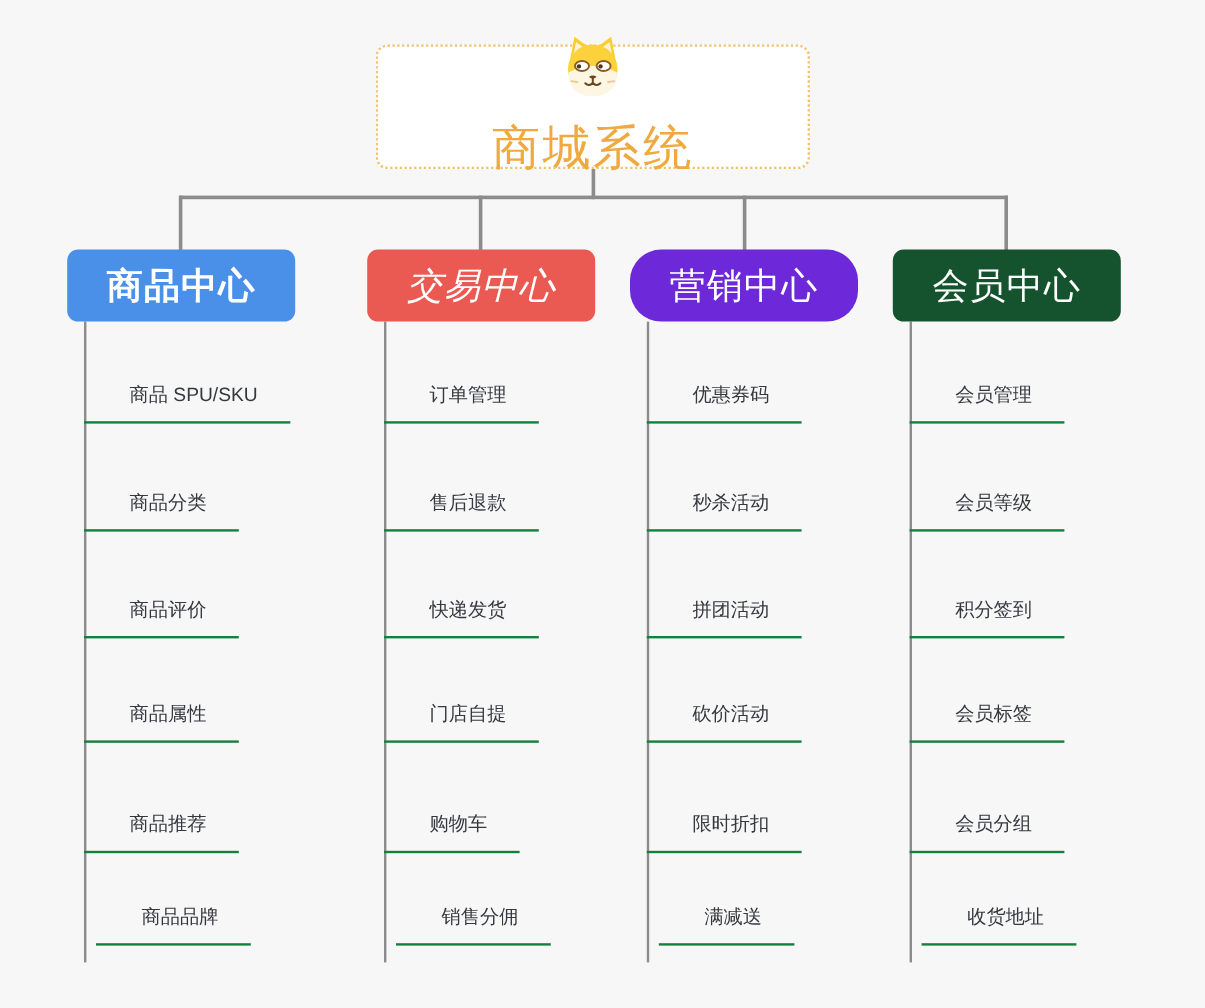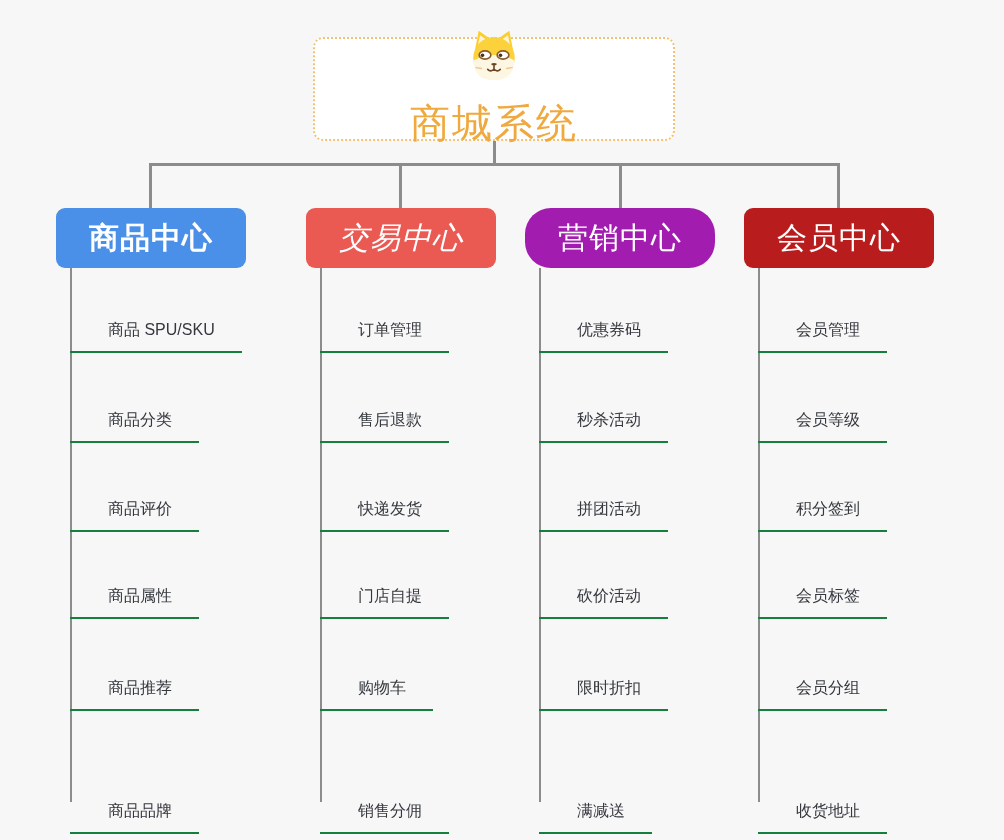--- a/index.html
+++ b/index.html
@@ -41,21 +41,21 @@
   
   .leaf{
     position:absolute;
     font-size:16px;line-height:30px;color:#35383d;
     padding:0 27px 6px 38px;
     border-bottom:2px solid #15803d;
     white-space:nowrap;
   }
   .leaf.c1{left:70px;} .leaf.c2{left:320px;} .leaf.c3{left:539px;} .leaf.c4{left:758px;}
   .leaf.r1{top:315px;} .leaf.r2{top:405px;} .leaf.r3{top:494px;}
-  .leaf.r4{top:581px;} .leaf.r5{top:673px;} .leaf.r6{top:796px;}
+  .leaf.r4{top:581px;} .leaf.r5{top:673px;} .leaf.r6{top:750px;margin-left:10px;}
 </style>
 </head>
 <body>
 
 <div id="canvas">
 
   <div class="line root-stub"></div>
   <div class="line hbar"></div>
   <div class="line stub s1"></div>
   <div class="line stub s2"></div>
@@ -80,22 +80,22 @@
       <circle cx="37.2" cy="30.4" r="2" fill="#4e3315"></circle>
       <path d="M26.5 40 Q30 37.5 33.5 40 Q30 44 26.5 40 Z" fill="#6b4423"></path>
       <path d="M30 42 L30 45 M23 46 Q26.5 49.5 30 45.5 Q33.5 49.5 37 46" fill="none" stroke="#6b4423" stroke-width="1.8" stroke-linecap="round"></path>
       <path d="M10 44 L16 45 M50 44 L44 45" stroke="#e8c98f" stroke-width="1.6" stroke-linecap="round"></path>
     </svg>
     <span class="root-title" style="color: rgb(239, 169, 63);">商城系统</span>
   </div>
 
   <div class="branch b1" style="background-color: rgb(74, 144, 232); font-weight: bold;">商品中心</div>
   <div class="branch b2" style="background-color: rgb(234, 90, 83); font-style: italic;">交易中心</div>
-  <div class="branch b3" style="background-color: #a21caf; border-radius: 26px;">营销中心</div>
-  <div class="branch b4" style="background-color: #b91c1c;">会员中心</div>
+  <div class="branch b3" style="background-color: #6d28d9; border-radius: 26px;">营销中心</div>
+  <div class="branch b4" style="background-color: #14532d;">会员中心</div>
 
   <div class="leaf c1 r1">商品 SPU/SKU</div>
   <div class="leaf c1 r2">商品分类</div>
   <div class="leaf c1 r3">商品评价</div>
   <div class="leaf c1 r4">商品属性</div>
   <div class="leaf c1 r5">商品推荐</div>
   <div class="leaf c1 r6">商品品牌</div>
 
   <div class="leaf c2 r1">订单管理</div>
   <div class="leaf c2 r2">售后退款</div>

